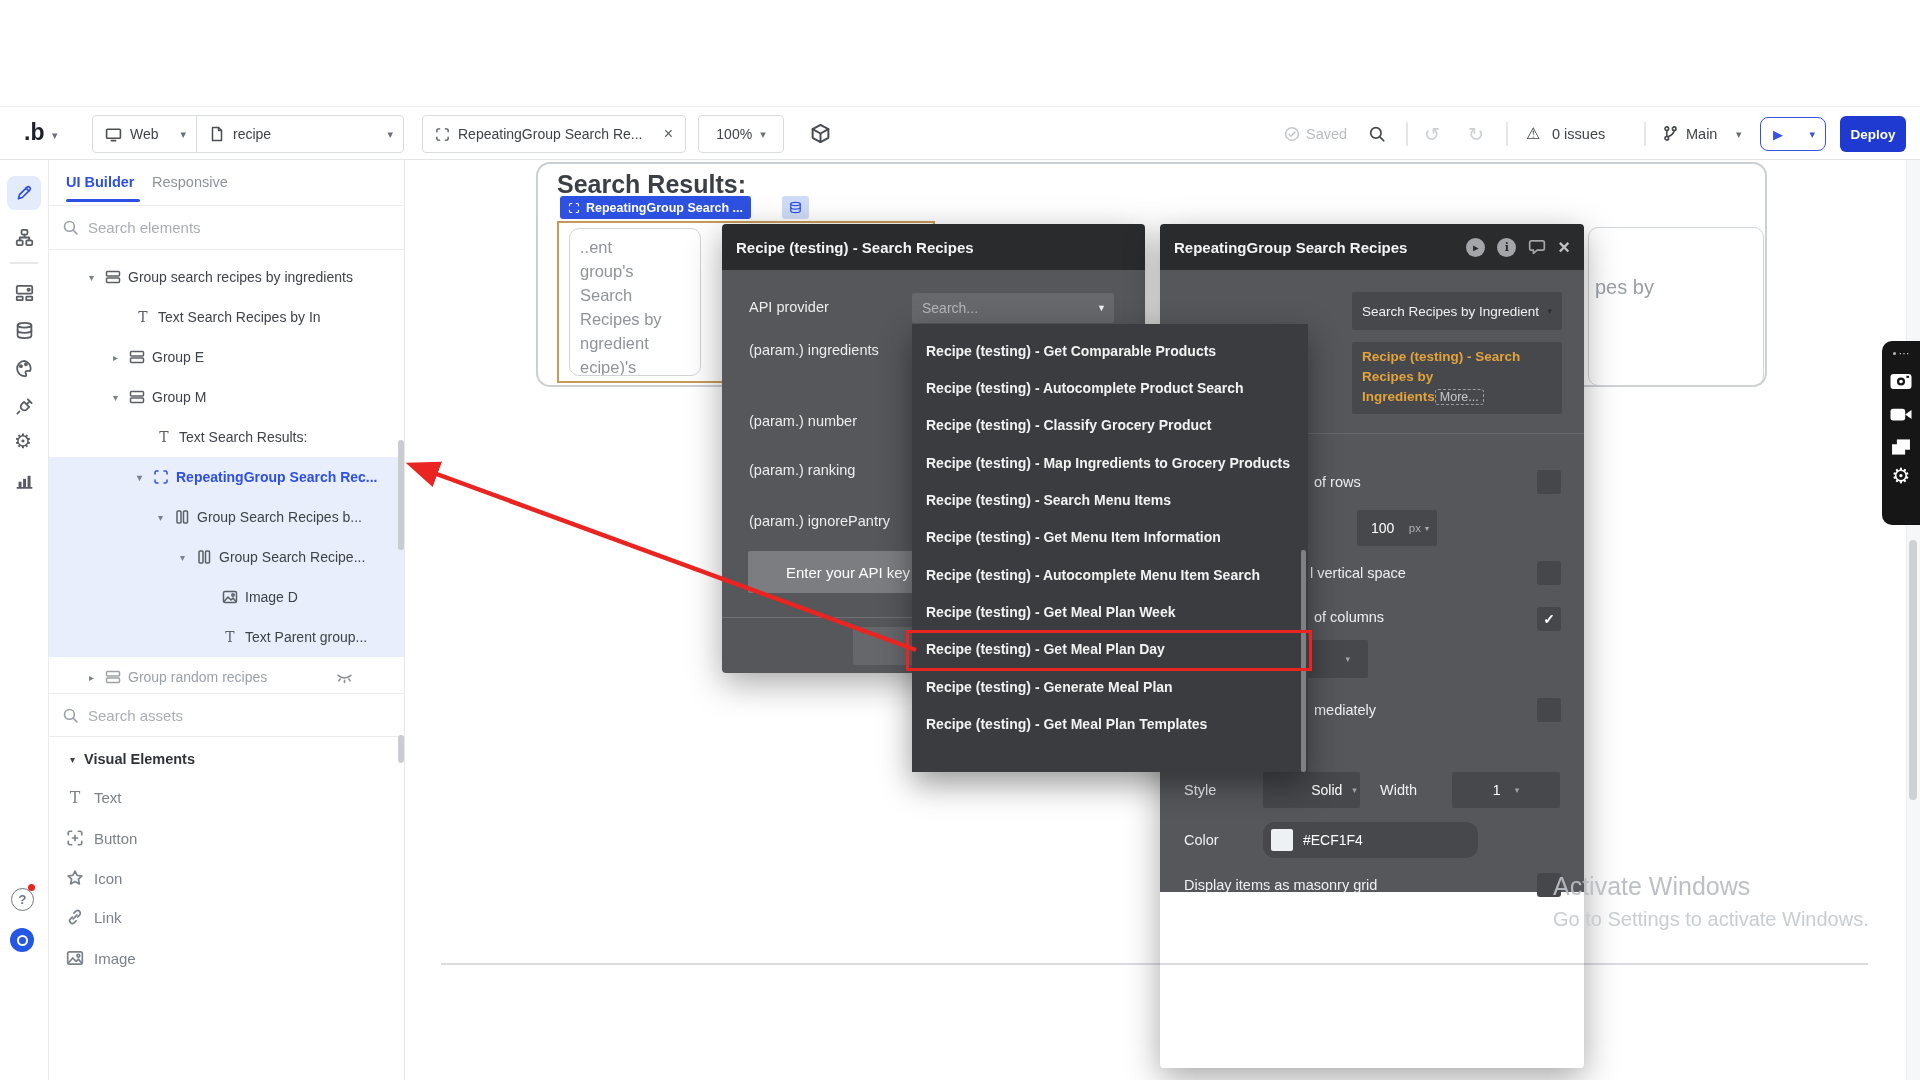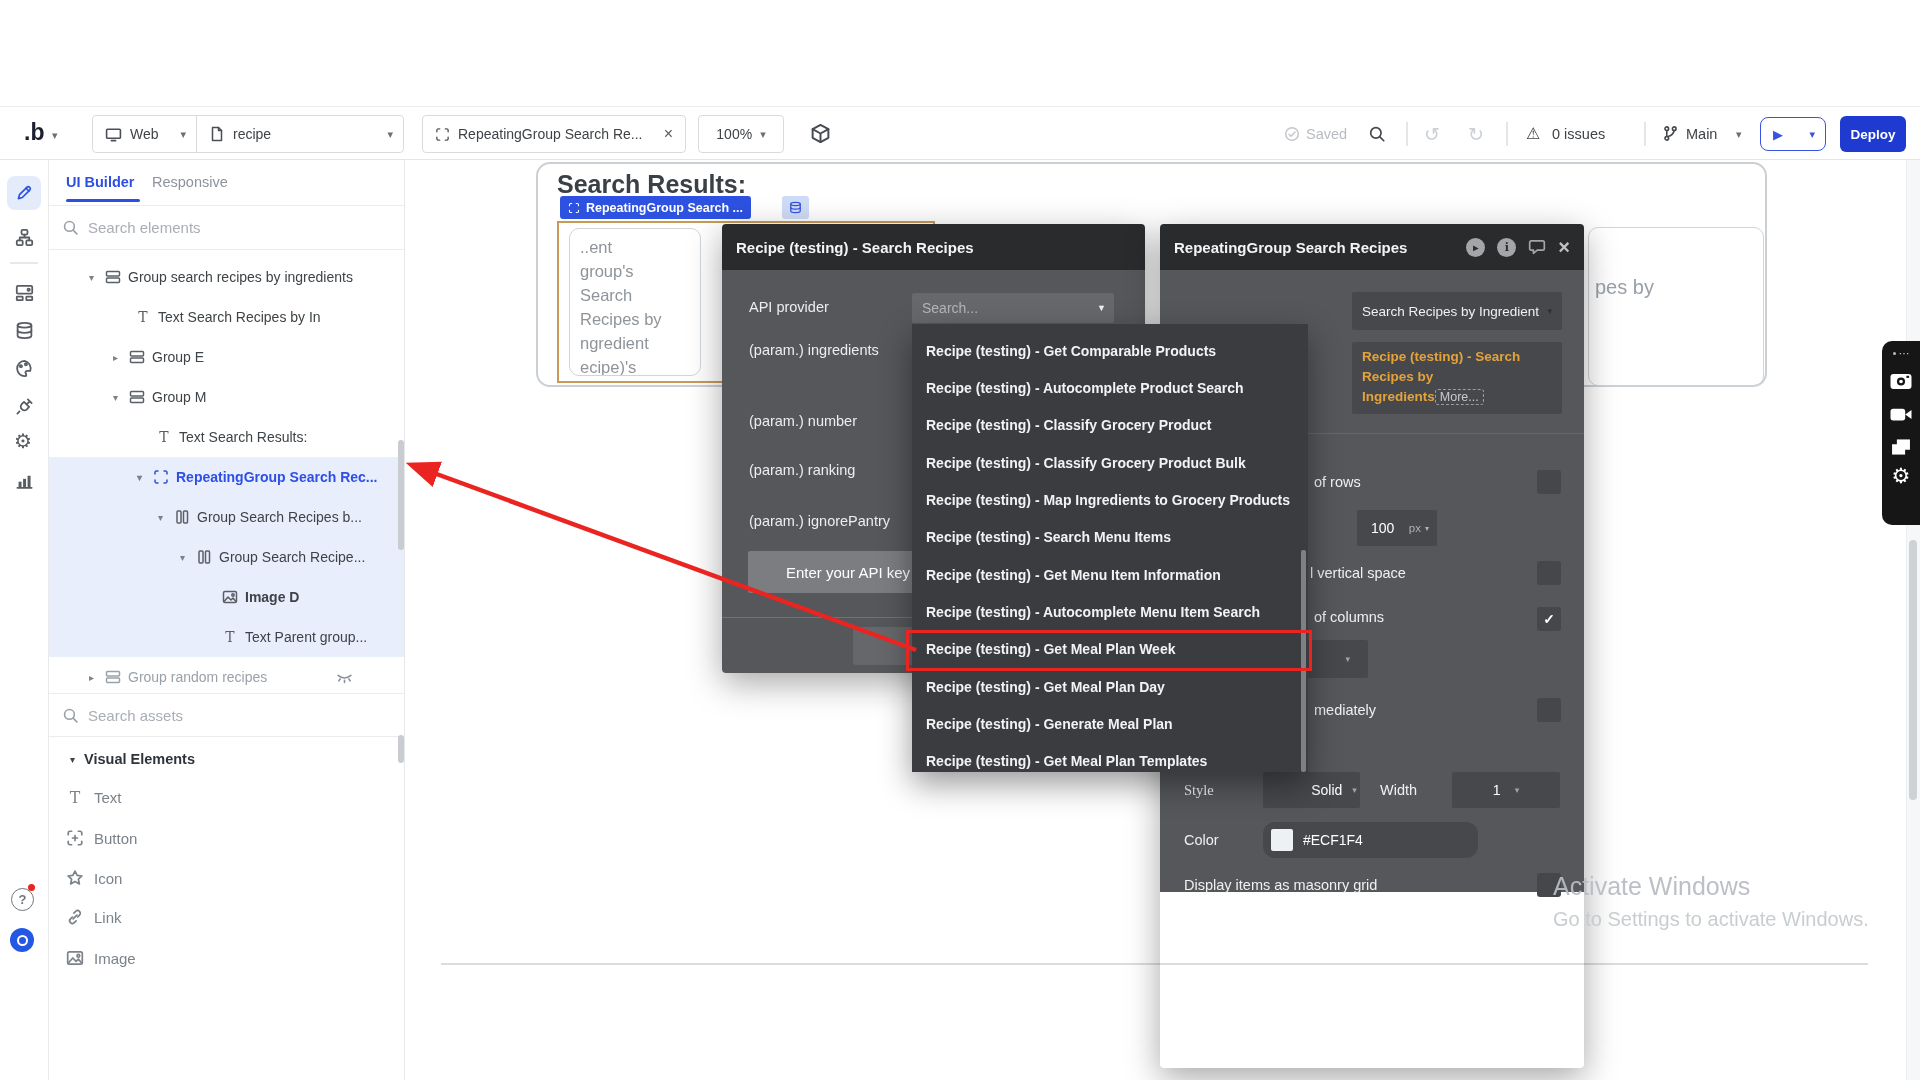--- a/index.html
+++ b/index.html
@@ -441,21 +441,21 @@
           </svg>
         <span>Group Search Recipes b...</span>
       </div>
       <div class="trow hl" style="padding-left:131px;">
         <span class="caret">▾</span>
         <svg class="ic" style="width:16px;height:16px;">
             <use href="#i-cols"></use>
           </svg>
         <span>Group Search Recipe...</span>
       </div>
-      <div class="trow hl" style="padding-left:173px;font-weight:bold;">
+      <div class="trow hl" style="padding-left:173px;">
         <svg class="ic" style="width:16px;height:16px;">
             <use href="#i-image"></use>
           </svg>
         <span>Image D</span>
       </div>
       <div class="trow hl" style="padding-left:173px;">
         <svg class="ic" style="width:16px;height:16px;">
             <use href="#i-text"></use>
           </svg>
         <span>Text Parent group...</span>
@@ -607,21 +607,21 @@
 
       <div class="dsel" style="left:75px; top:370px; width:133px; height:38px; justify-content:flex-end; padding-right:18px;">
         <i>▾</i>
       </div>
 
       <span class="d2lab" style="left:154px; top:432px;">mediately</span>
       <div class="cb" style="top:428px;"></div>
 
       <span class="d2lab" style="left:24px; top:471px;">Separators</span>
 
-      <span class="d2lab" style="left:24px; top:512px;font-family:Liberation Serif, serif;">Style</span>
+      <span class="d2lab" style="left:24px; top:512px;">Style</span>
       <div class="dsel" style="left:103px; top:502px; width:97px; height:36px; justify-content:center; gap:10px;padding-left:45px;">
         <span>Solid</span>
         <i>▾</i>
       </div>
       <span class="d2lab" style="left:220px; top:512px;">Width</span>
       <div class="dsel" style="left:292px; top:502px; width:108px; height:36px; justify-content:center; gap:14px;">
         <span>1</span>
         <i>▾</i>
       </div>
 
@@ -633,21 +633,20 @@
 
       <span class="d2lab" style="left:24px; top:607px;">Display items as masonry grid</span>
       <div class="cb" style="top:603px;"></div>
     </div>
   </div>
 
   <div class="menu">
     <div class="mitem">Recipe (testing) - Get Comparable Products</div>
     <div class="mitem">Recipe (testing) - Autocomplete Product Search</div>
     <div class="mitem">Recipe (testing) - Classify Grocery Product</div>
-    <div class="mitem">Recipe (testing) - Classify Grocery Product Bulk</div>
     <div class="mitem">Recipe (testing) - Map Ingredients to Grocery Products</div>
     <div class="mitem">Recipe (testing) - Search Menu Items</div>
     <div class="mitem">Recipe (testing) - Get Menu Item Information</div>
     <div class="mitem">Recipe (testing) - Autocomplete Menu Item Search</div>
     <div class="mitem">Recipe (testing) - Get Meal Plan Week</div>
     <div class="mitem">Recipe (testing) - Get Meal Plan Day</div>
     <div class="mitem">Recipe (testing) - Generate Meal Plan</div>
     <div class="mitem">Recipe (testing) - Get Meal Plan Templates</div>
     <div class="mthumb"></div>
   </div>

